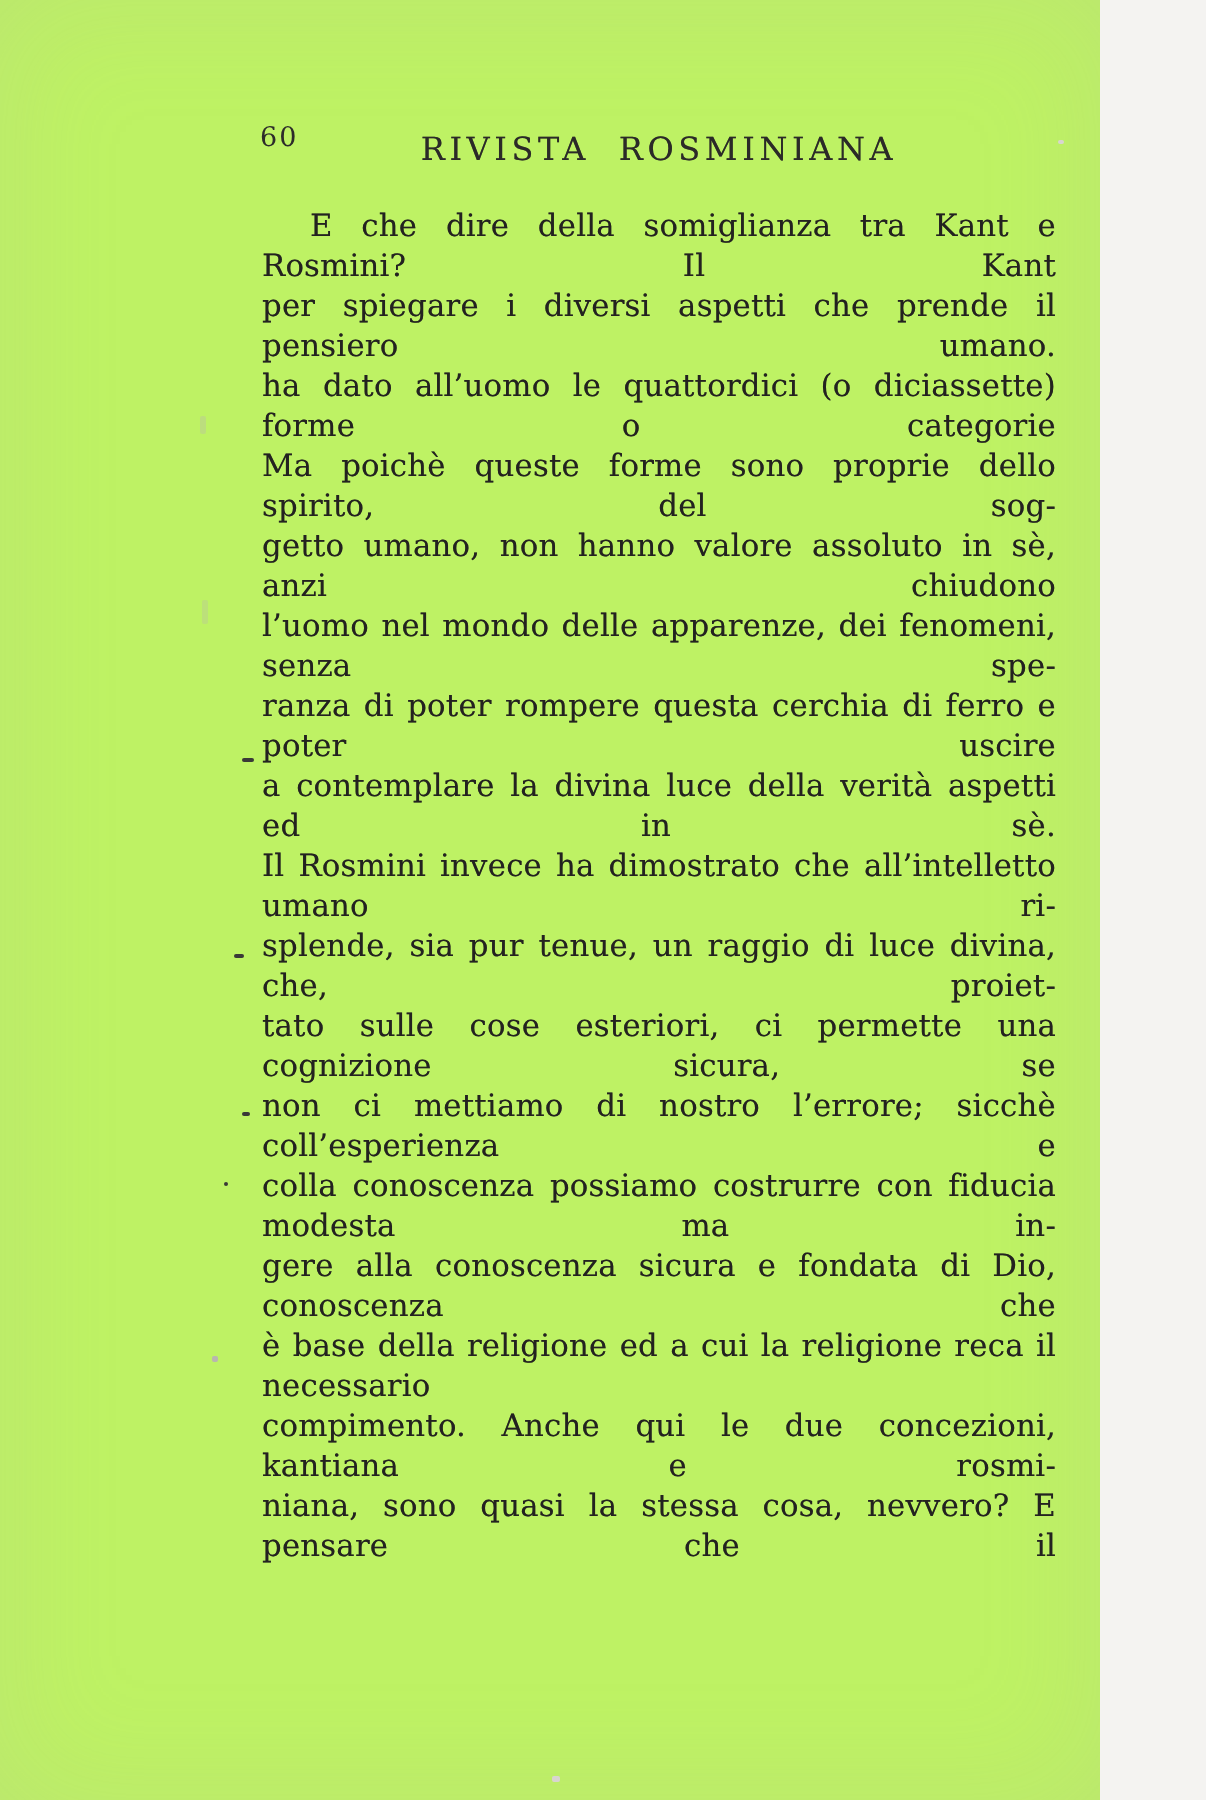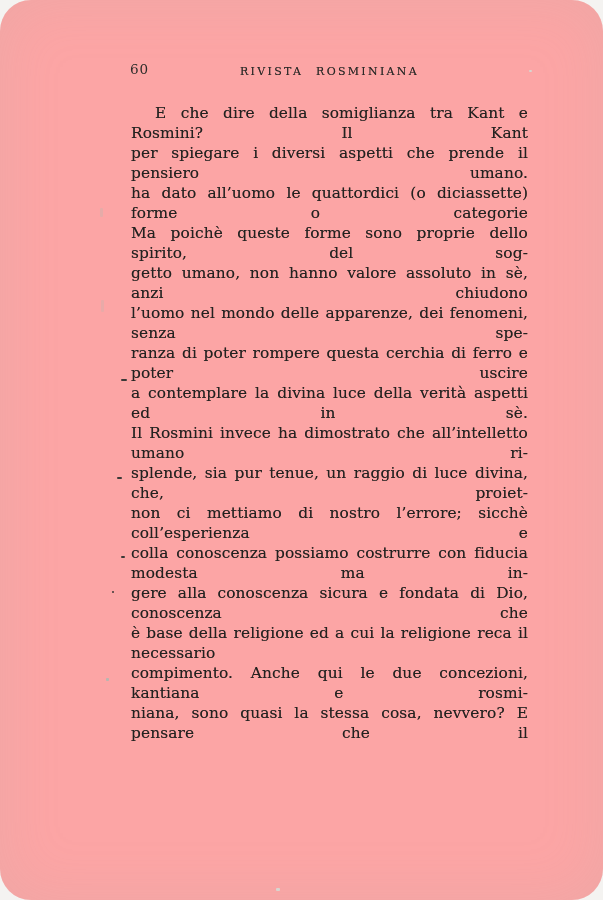--- a/index.html
+++ b/index.html
@@ -3,34 +3,33 @@
 <meta charset="utf-8">
 <style>
   html,body { margin:0; padding:0; }
   body {
     width:603px; height:900px;
     background:#f4f3f1;
     font-family:"DejaVu Serif","Liberation Serif",serif;
   }
   .page {
     position:relative;
-    width:603px; height:900px;
-    background:#fca5a5;
+    width:550px; height:900px;
+    background:#bef264;
     overflow:hidden;
     box-shadow: inset 0 0 60px rgba(180,175,168,0.18);
-    border-radius: 31px;
   }
   .header-num {
     position:absolute; left:130px; top:61px;
     font-size:13.5px; color:#2d2c2a; letter-spacing:1px;
   }
   .header-title {
     position:absolute; left:131px; top:65px; width:397px;
     text-align:center;
-    font-size:11px; letter-spacing:2.3px; word-spacing:7px;
+    font-size:16px; letter-spacing:2.3px; word-spacing:7px;
     color:#2b2a28;
     text-shadow:0 0 0.3px rgba(30,30,30,0.55);
   }
   .text-col {
     position:absolute; left:131px; top:103px; width:397px;
     color:#232220;
     font-size:15.4px; line-height:20px;
     text-shadow:0 0 0.3px rgba(25,25,25,0.5);
   }
   .line {
@@ -57,20 +56,21 @@
       <div class="line indent">E che dire della somiglianza tra Kant e Rosmini? Il Kant</div>
       <div class="line">per spiegare i diversi aspetti che prende il pensiero umano.</div>
       <div class="line">ha dato all’uomo le quattordici (o diciassette) forme o categorie</div>
       <div class="line">Ma poichè queste forme sono proprie dello spirito, del sog-</div>
       <div class="line">getto umano, non hanno valore assoluto in sè, anzi chiudono</div>
       <div class="line">l’uomo nel mondo delle apparenze, dei fenomeni, senza spe-</div>
       <div class="line">ranza di poter rompere questa cerchia di ferro e poter uscire</div>
       <div class="line">a contemplare la divina luce della verità aspetti ed in sè.</div>
       <div class="line">Il Rosmini invece ha dimostrato che all’intelletto umano ri-</div>
       <div class="line">splende, sia pur tenue, un raggio di luce divina, che, proiet-</div>
+      <div class="line">tato sulle cose esteriori, ci permette una cognizione sicura, se</div>
       <div class="line">non ci mettiamo di nostro l’errore; sicchè coll’esperienza e</div>
       <div class="line">colla conoscenza possiamo costrurre con fiducia modesta ma in-</div>
       <div class="line">gere alla conoscenza sicura e fondata di Dio, conoscenza che</div>
       <div class="line">è base della religione ed a cui la religione reca il necessario</div>
       <div class="line">compimento. Anche qui le due concezioni, kantiana e rosmi-</div>
       <div class="line">niana, sono quasi la stessa cosa, nevvero? E pensare che il</div>
     </div>
 
   <div class="speck" style="left:121px; top:379px; width:6px; height:2px;"></div>
   <div class="speck" style="left:117px; top:477px; width:5px; height:2px;"></div>

